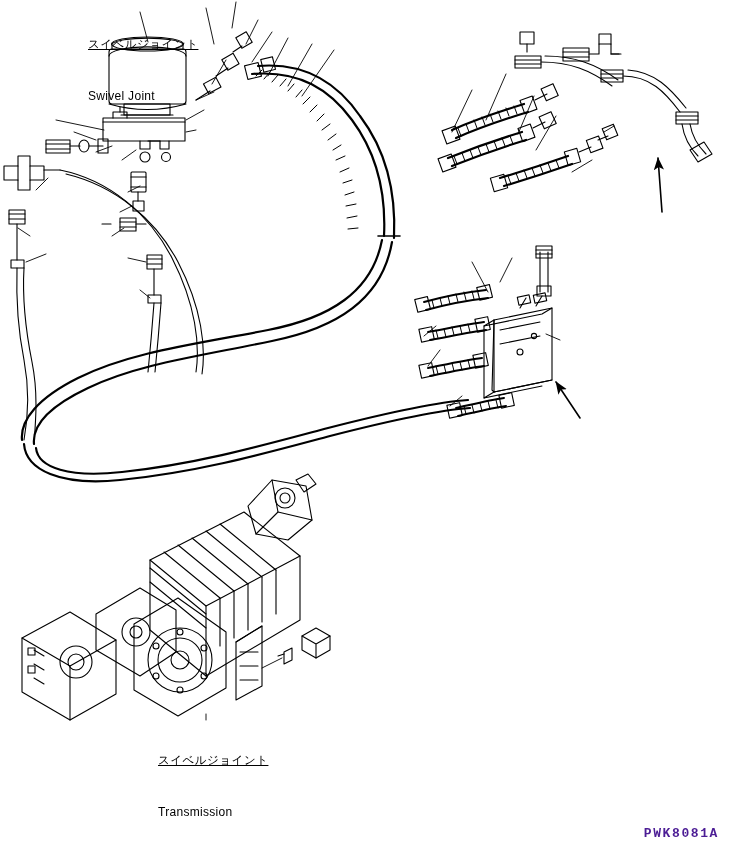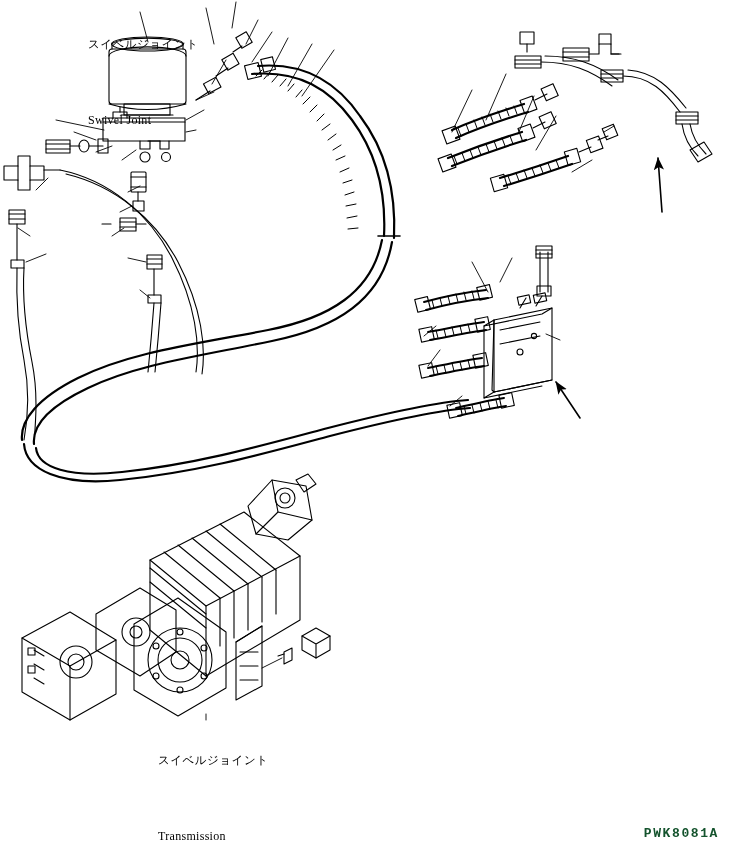--- a/index.html
+++ b/index.html
@@ -34,27 +34,27 @@
     color: #000;
     white-space: pre;
     line-height: 1.18;
     letter-spacing: 0px;
   }
   .lbl .jp {
     display: block;
     font-family: "DejaVu Sans", sans-serif;
     font-size: 11.5px;
     letter-spacing: 0.5px;
+    text-decoration: underline;
   }
   .lbl .en {
     display: block;
-    font-family: Liberation Serif, serif;
+    font-family: Liberation Sans, sans-serif;
     font-size: 12px;
     letter-spacing: 0.3px;
-    margin-top: 24px;
   }
   #label-swivel {
     left: 88px;
     top: 0px;
     text-align: left;
   }
   #label-fig01 {
     left: 583px;
     top: 224px;
   }
@@ -67,21 +67,21 @@
     top: 716px;
   }
   #label-drawing-no {
     position: absolute;
     right: 14px;
     bottom: 10px;
     font-family: "Liberation Mono", monospace;
     font-size: 13px;
     font-weight: bold;
     letter-spacing: 1.6px;
-    color: #14532d;
+    color: #4c1d95;
   }
 </style>
 </head>
 <body>
 
 <div id="diagram-root">
 
   <svg class="sheet" viewBox="0 0 733 851">
     <defs>
       <marker id="arrowhead" markerWidth="9" markerHeight="9" refX="7.5" refY="3.2" orient="auto">

